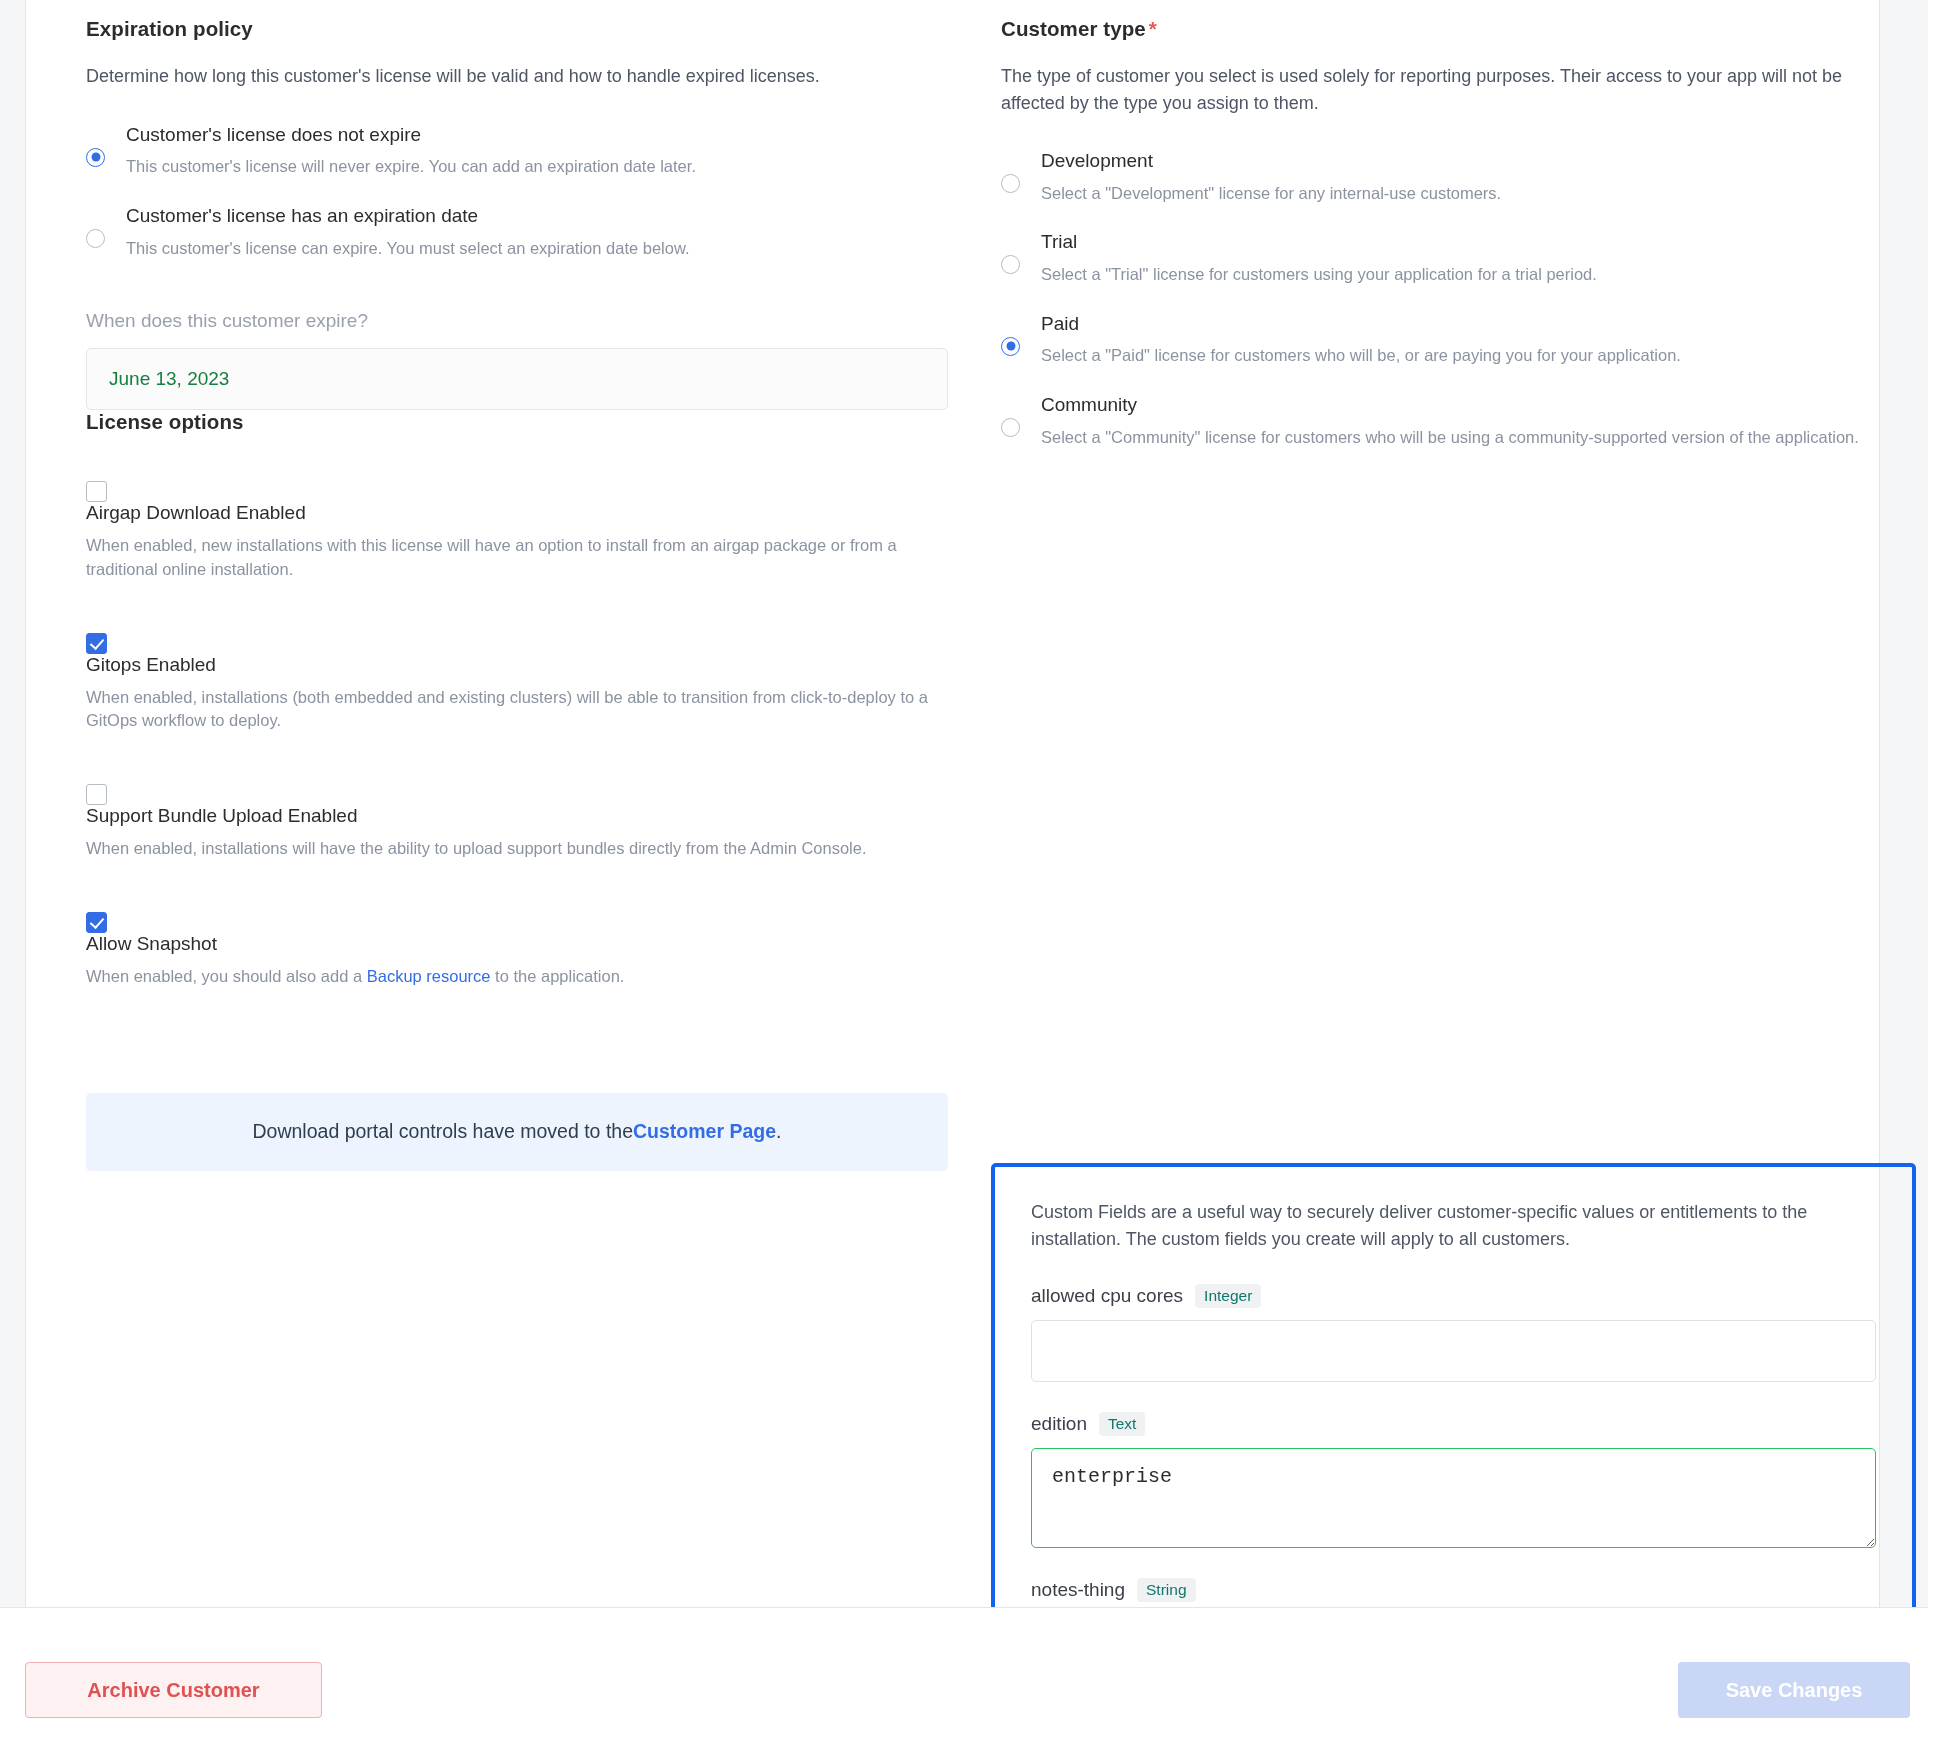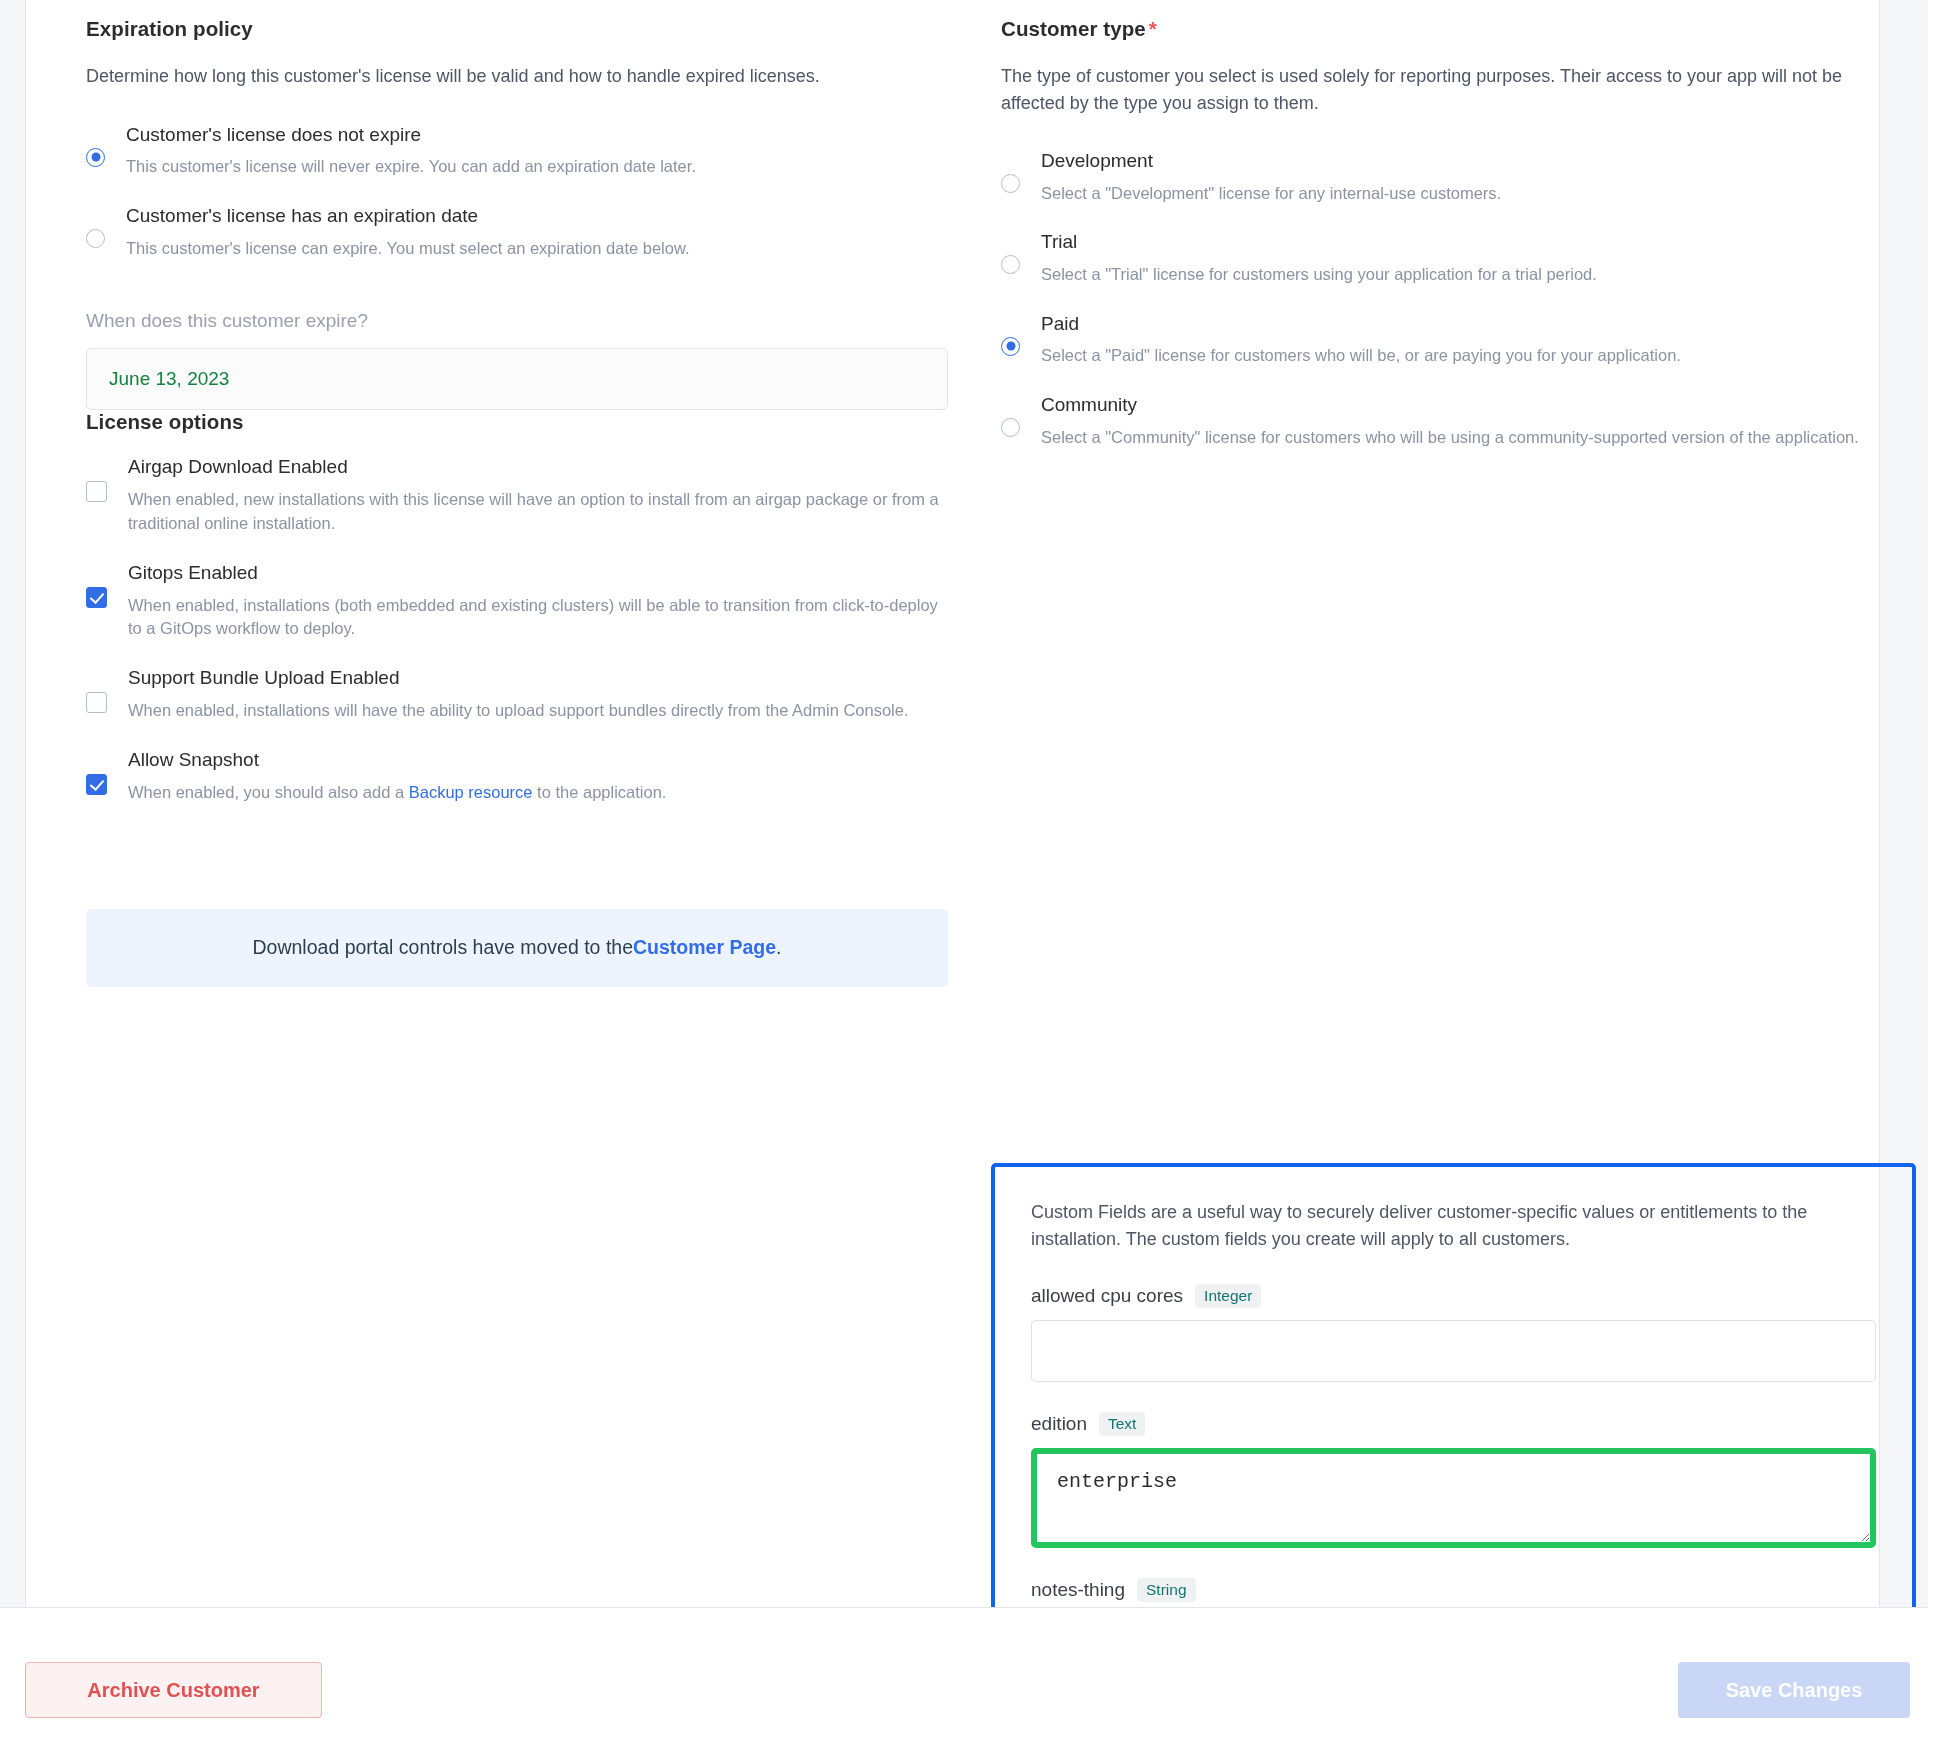--- a/index.html
+++ b/index.html
@@ -75,21 +75,21 @@
   .expire-label { font-size: 19px; color: #9aa1ad; margin: 50px 0 16px 0; }
   .expire-input {
     width: 862px; height: 62px;
     border: 1px solid #e3e5e8; border-radius: 5px;
     background: #fbfbfc; color: #15803d;
     font-size: 19px; padding: 0 22px; line-height: 60px;
   }
 
   
   .license-title { margin-top: 120px; }
-  .check-row { display: flex; align-items: flex-start; margin-bottom: 26px; }
+  .check-row { display: flex; align-items: flex-start; margin-bottom: 26px; flex-direction: column; }
   .checkbox {
     width: 21px; height: 21px; border-radius: 3px;
     border: 1.5px solid #b6bcc6; background: #fff;
     margin-top: 25px; margin-right: 21px; flex: 0 0 auto; position: relative;
     cursor: pointer;
   }
   .checkbox.checked { background: #326de6; border-color: #326de6; }
   .checkbox.checked::after {
     content: ""; position: absolute; left: 6px; top: 2px;
     width: 6px; height: 11px; border: solid #fff;
@@ -130,21 +130,21 @@
   }
   .text-input {
     width: 100%; height: 62px;
     border: 1px solid #dfe1e5; border-radius: 5px;
     background: #fff; font-size: 19px; padding: 0 20px;
     font-family: "Liberation Sans", sans-serif; color: #2c2c2c;
     margin-bottom: 30px;
   }
   .textarea {
     width: 100%; height: 100px;
-    border: 6px solid #22c55e; border-radius: 5px;
+    border: 1px solid #22c55e; border-radius: 5px;
     background: #fff; font-size: 20px; padding: 16px 20px;
     font-family: "Liberation Mono", monospace; color: #2c2c2c;
     margin-bottom: 30px; resize: vertical; display: block;
   }
   .text-input:last-child, .textarea:last-child { margin-bottom: 0; }
 
   
   .footer-sep {
     position: absolute; left: 0; top: 1607px; width: 1934px;
     border-top: 1px solid #e3e5e8;

